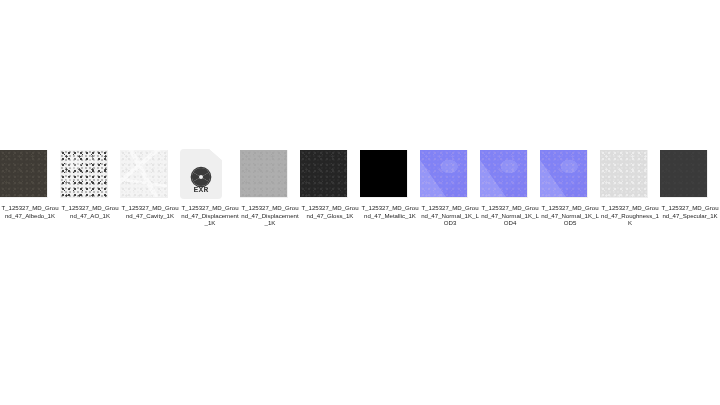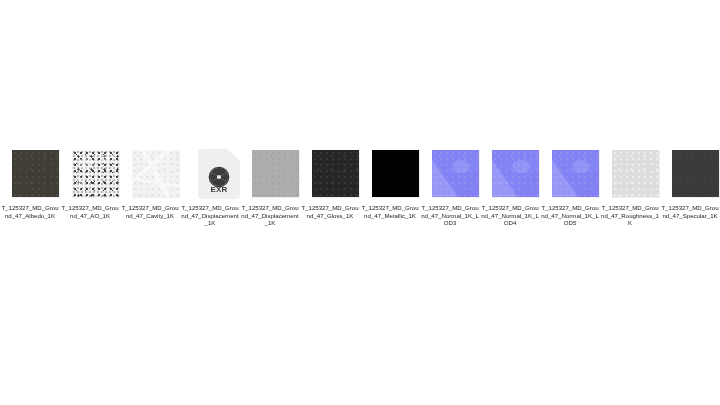--- a/index.html
+++ b/index.html
@@ -32,22 +32,23 @@
     flex-direction: column;
     align-items: center;
     background: transparent;
   }
 
   .thumb-wrap {
     width: 60px;
     height: 56px;
     display: flex;
     align-items: center;
-    justify-content: flex-end;
+    justify-content: flex-start;
     position: relative;
+    font-family: Liberation Mono, monospace;
   }
 
   .thumb {
     width: 48px;
     height: 48px;
     position: relative;
     overflow: hidden;
     box-sizing: border-box;
   }
 

